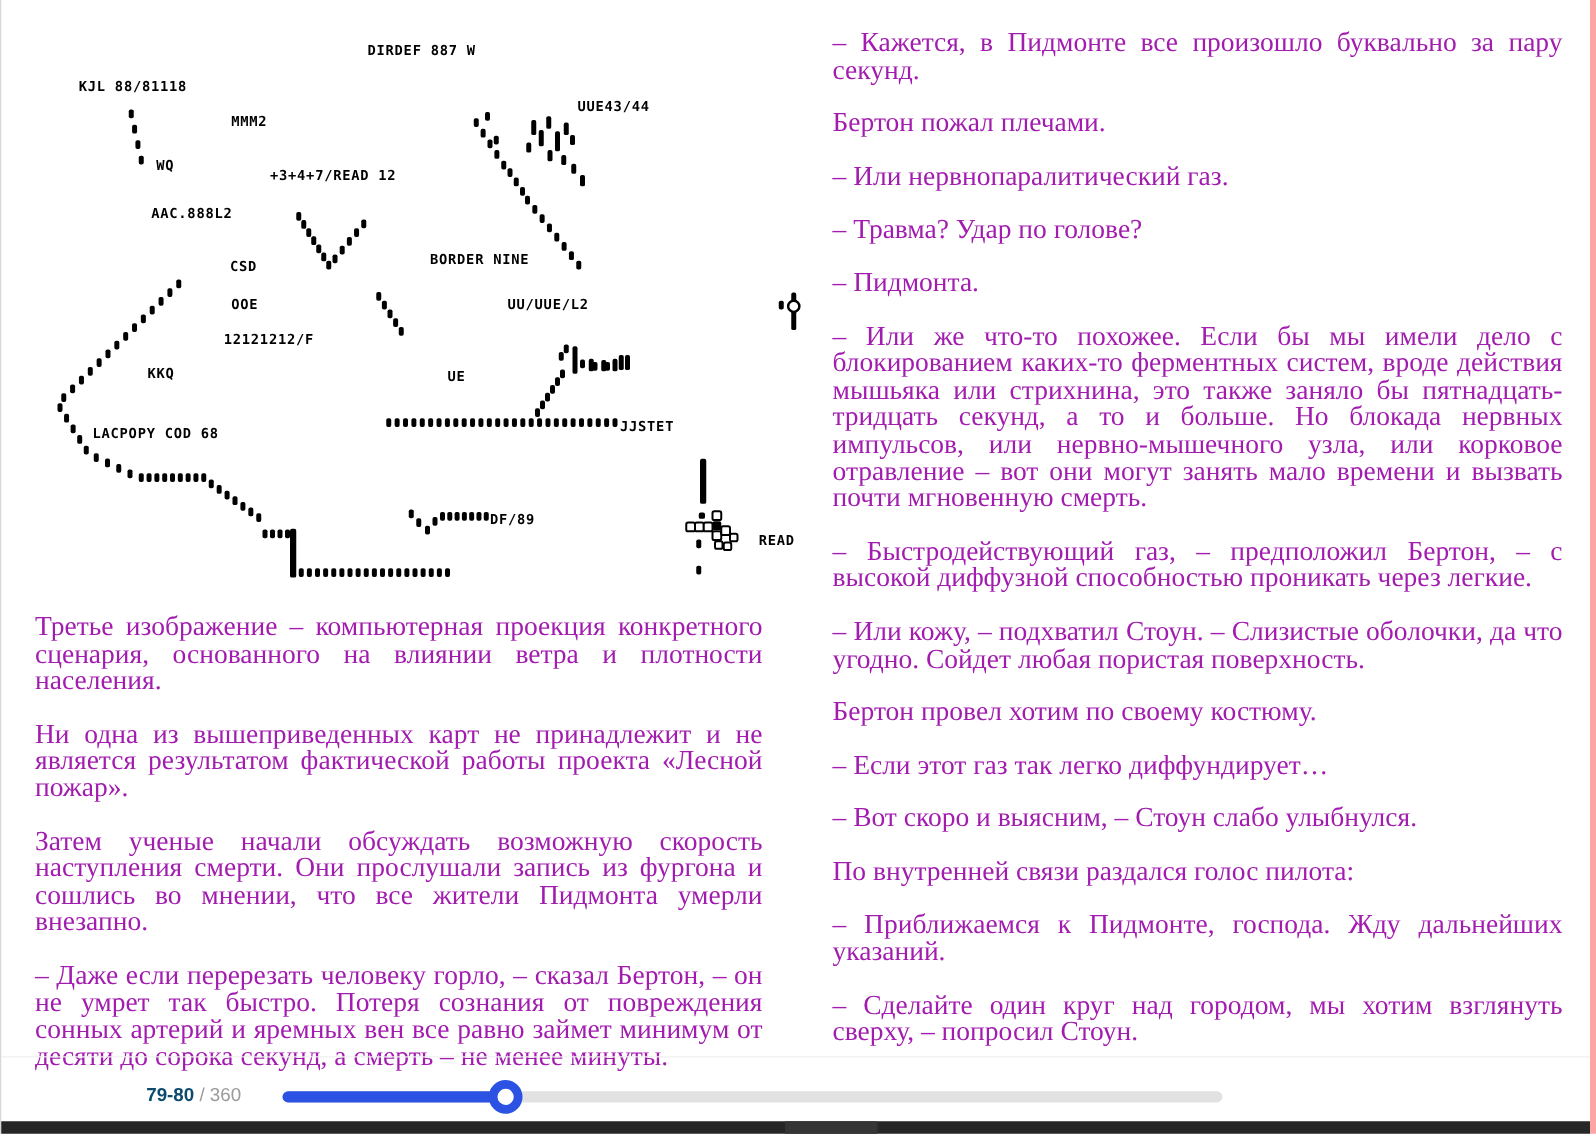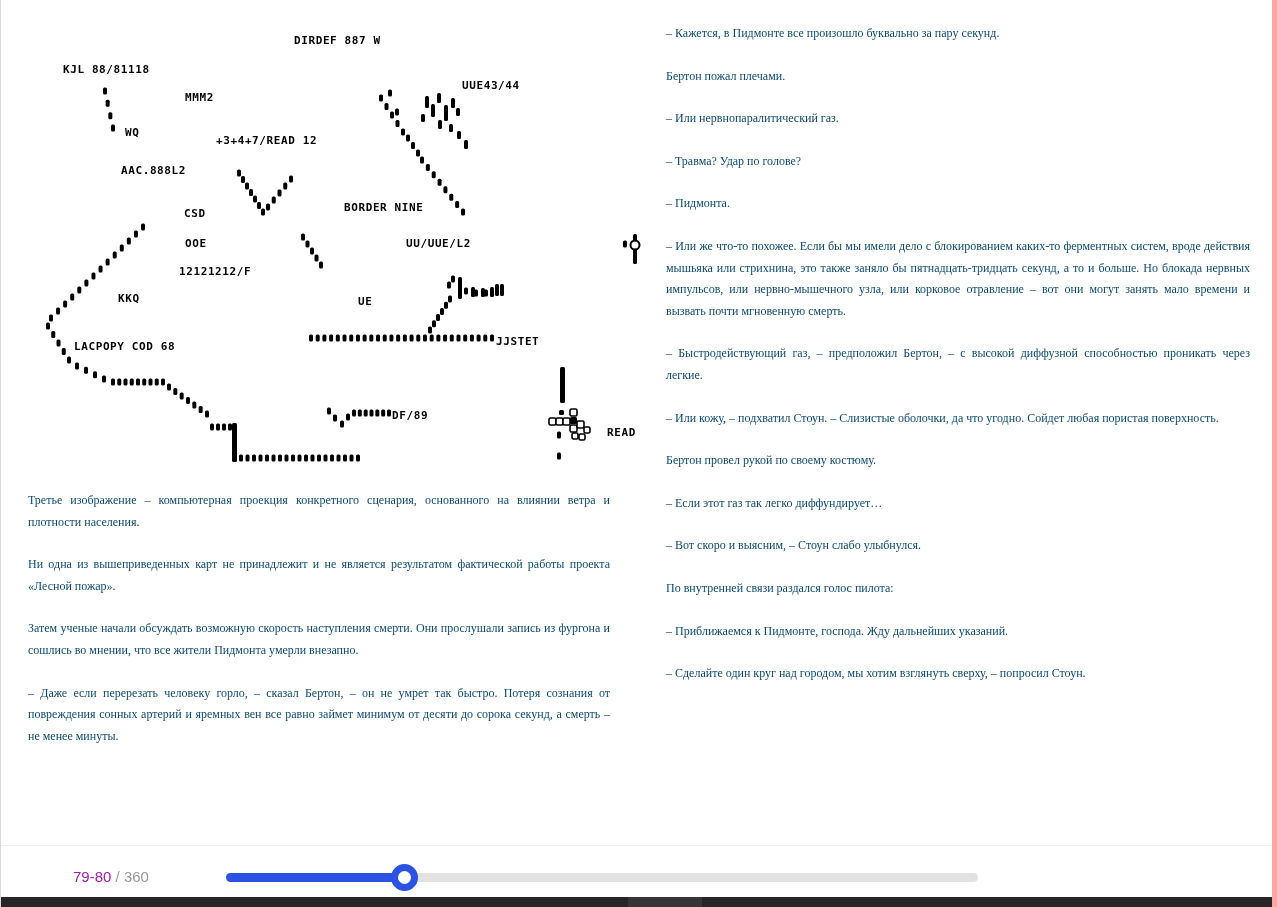--- a/index.html
+++ b/index.html
@@ -6,29 +6,29 @@
   body{
     width:1277px;height:907px;position:relative;overflow:hidden;
     background:#ffffff;
     font-family:"Liberation Serif",serif;
   }
   .app{position:absolute;inset:0;border-left:1px solid #d9d9d9;border-right:5px solid #fca5a5;box-sizing:border-box;background:#fff;}
   
   #map-figure{position:absolute;left:0;top:0;width:660px;height:490px;}
   .map-label{font:700 11px "DejaVu Sans Mono",monospace;letter-spacing:0.6px;fill:#000;}
   
-  .text-col{position:absolute;color:#0c4a6e;font-size:12px;line-height:21.6px;text-align:justify;}
+  .text-col{position:absolute;color:#a21caf;font-size:22px;line-height:21.6px;text-align:justify;}
   .text-col p{margin:0 0 21px 0;}
   .text-col p:last-child{margin-bottom:0;}
   #left-text{left:27px;top:490px;width:582px;}
   #right-text{left:665px;top:23px;width:584px;}
   
   .footer-sep-line{position:absolute;left:0;top:845px;width:100%;height:1px;background:#f0f0f0;}
   .page-indicator{position:absolute;left:72px;top:868px;font-family:"Liberation Sans",sans-serif;font-size:15px;color:#9a9a9a;}
-  .page-indicator .cur{font-weight:400;color:#a21caf;}
+  .page-indicator .cur{font-weight:700;color:#0c4a6e;margin-left:44px;}
   .slider{position:absolute;left:225px;top:860px;width:752px;height:32px;cursor:pointer;}
   .slider .track{position:absolute;left:0;top:13px;width:752px;height:9px;border-radius:5px;background:var(--track,#e2e2e2);}
   .slider .fill{position:absolute;left:0;top:0;height:9px;border-radius:5px;background:var(--accent,#2b52e2);}
   .slider .thumb{position:absolute;top:4px;width:27px;height:27px;border-radius:50%;
     background:#fff;border:7.5px solid var(--accent,#2b52e2);box-sizing:border-box;}
   
   .taskbar{position:absolute;left:0;bottom:0;width:100%;height:10px;background:var(--dark,#262626);}
   .taskbar .seg{position:absolute;left:627px;top:0;width:74px;height:100%;background:#353535;}
 </style>
 </head>
@@ -252,21 +252,21 @@
 
   <div class="text-col" id="right-text">
       <p>– Кажется, в Пидмонте все произошло буквально за пару секунд.</p>
       <p>Бертон пожал плечами.</p>
       <p>– Или нервнопаралитический газ.</p>
       <p>– Травма? Удар по голове?</p>
       <p>– Пидмонта.</p>
       <p>– Или же что-то похожее. Если бы мы имели дело с блокированием каких-то ферментных систем, вроде действия мышьяка или стрихнина, это также заняло бы пятнадцать-тридцать секунд, а то и больше. Но блокада нервных импульсов, или нервно-мышечного узла, или корковое отравление – вот они могут занять мало времени и вызвать почти мгновенную смерть.</p>
       <p>– Быстродействующий газ, – предположил Бертон, – с высокой диффузной способностью проникать через легкие.</p>
       <p>– Или кожу, – подхватил Стоун. – Слизистые оболочки, да что угодно. Сойдет любая пористая поверхность.</p>
-      <p>Бертон провел рукой по своему костюму.</p>
+      <p>Бертон провел хотим по своему костюму.</p>
       <p>– Если этот газ так легко диффундирует…</p>
       <p>– Вот скоро и выясним, – Стоун слабо улыбнулся.</p>
       <p>По внутренней связи раздался голос пилота:</p>
       <p>– Приближаемся к Пидмонте, господа. Жду дальнейших указаний.</p>
       <p>– Сделайте один круг над городом, мы хотим взглянуть сверху, – попросил Стоун.</p>
     </div>
 
   <div class="footer-sep-line"></div>
 
   <div class="page-indicator">

